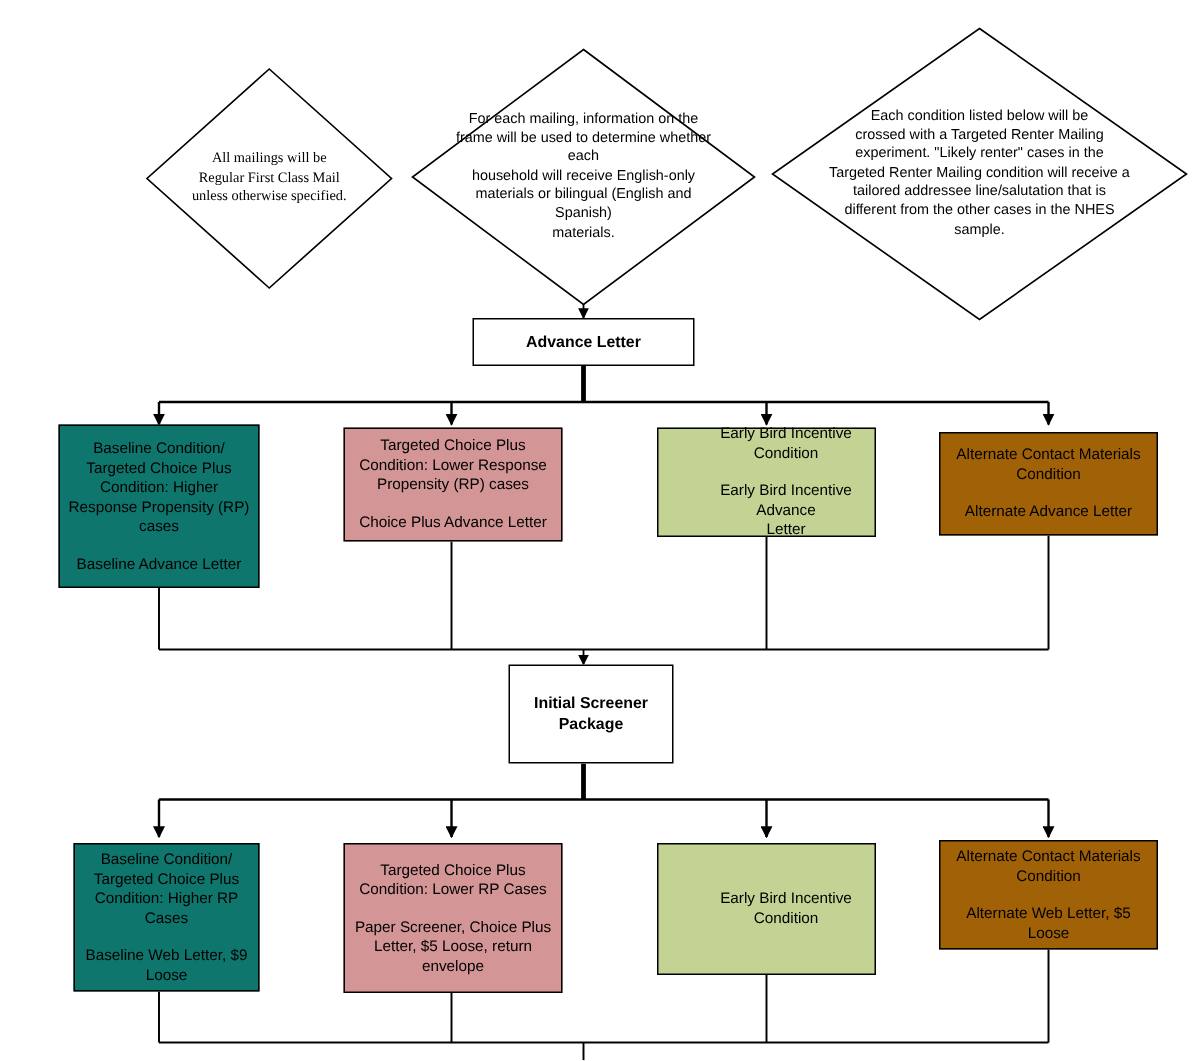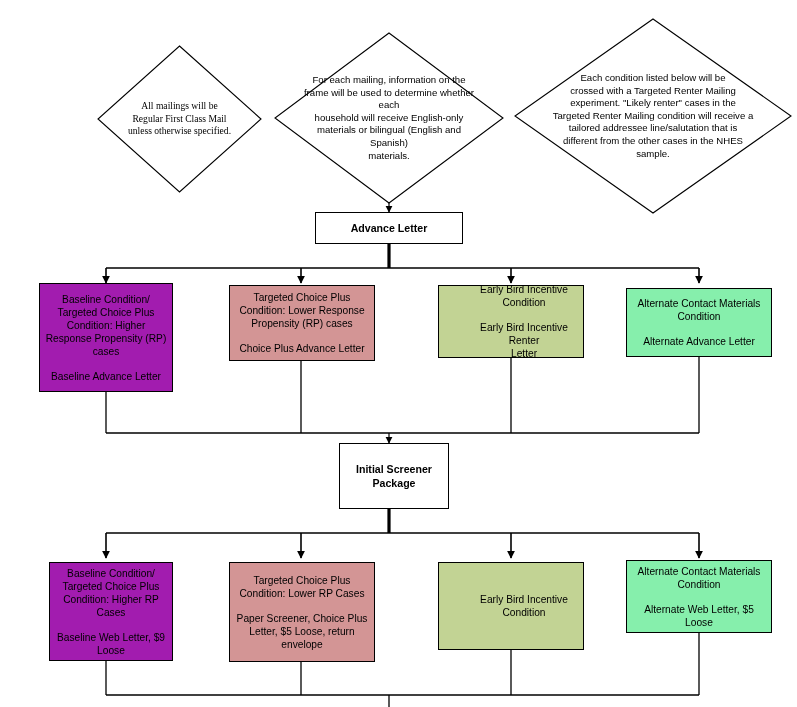--- a/index.html
+++ b/index.html
@@ -67,24 +67,24 @@
     margin-top: 12px;
   }
   .plain-box {
     background: #ffffff;
     font-size: 10.6px;
     font-weight: bold;
     line-height: 14px;
     white-space: pre-line;
     justify-content: center;
   }
-  .c-blue  { background: #a21caf; }
+  .c-blue  { background: #0f766e; }
   .c-red   { background: #d39595; }
   .c-green { background: #c2d394; padding-left: 26px; }
-  .c-gray  { background: #86efac; }
+  .c-gray  { background: #a16207; }
 </style>
 </head>
 <body>
 
 <div id="canvas">
 
   <svg id="lines" viewBox="0 0 797 707" xmlns="http://www.w3.org/2000/svg">
     <defs>
       <marker id="arrow" viewBox="0 0 10 10" refX="9" refY="5" markerWidth="5" markerHeight="5" orient="auto-start-reverse">
         <path d="M 0 0 L 10 5 L 0 10 z" fill="#000000"></path>
@@ -179,21 +179,21 @@
   <div class="node c-red" style="left:229px; top:285px; width:146px; height:76px;">
     <div class="line1">Targeted Choice Plus
 Condition: Lower Response
 Propensity (RP) cases</div>
     <div class="line2">Choice Plus Advance Letter</div>
   </div>
 
   <div class="node c-green" style="left:438px; top:285px; width:146px; height:73px;">
     <div class="line1">Early Bird Incentive
 Condition</div>
-    <div class="line2">Early Bird Incentive Renter
+    <div class="line2">Early Bird Incentive Advance
 Letter</div>
   </div>
 
   <div class="node c-gray" style="left:626px; top:288px; width:146px; height:69px;">
     <div class="line1">Alternate Contact Materials
 Condition</div>
     <div class="line2">Alternate Advance Letter</div>
   </div>
 
   <div class="node c-blue" style="left:49px; top:562px; width:124px; height:99px;">

